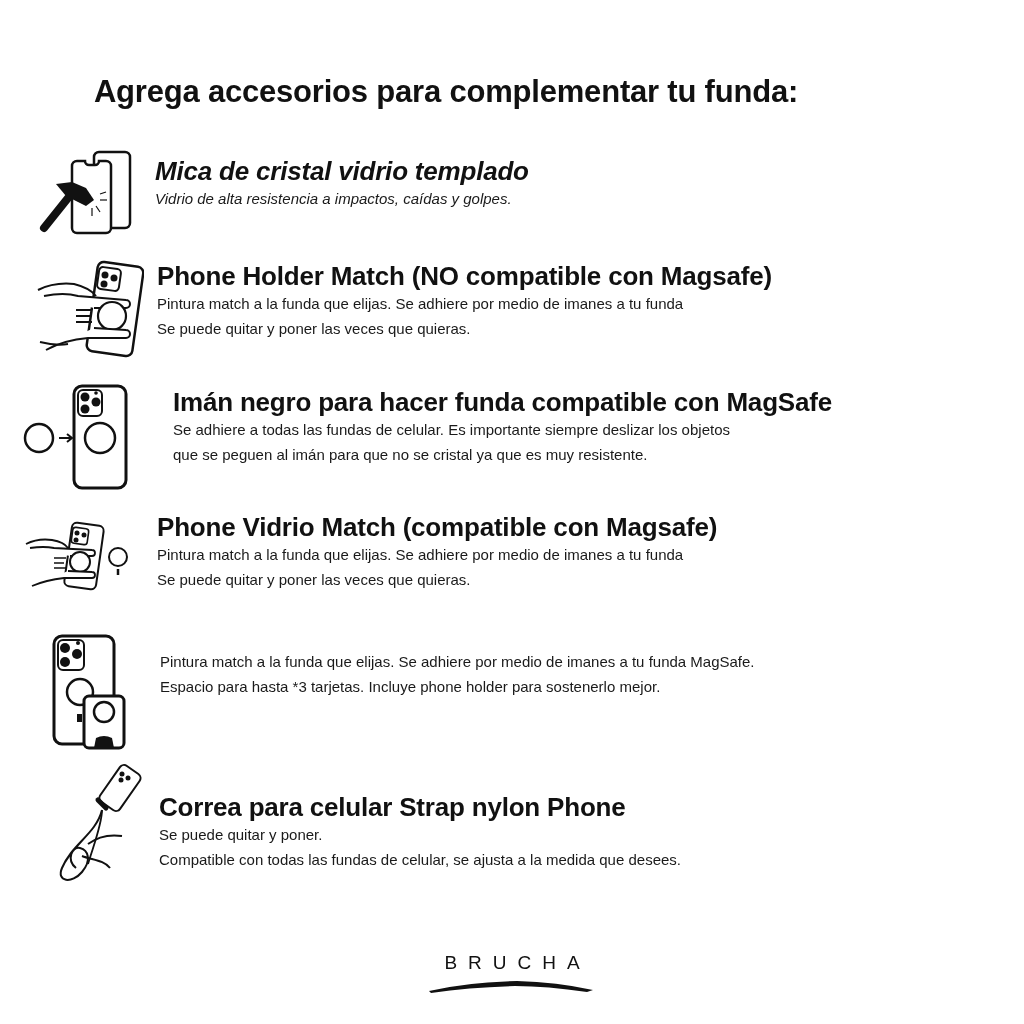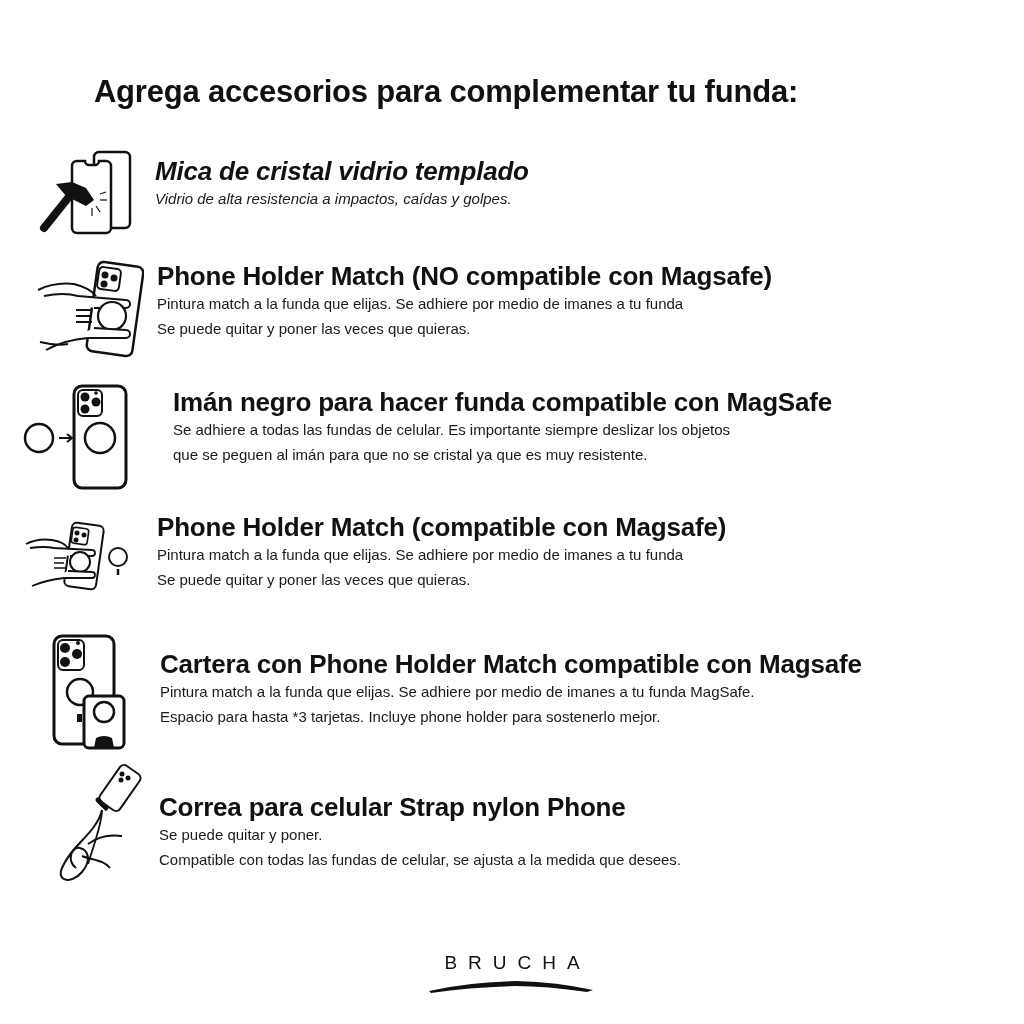--- a/index.html
+++ b/index.html
@@ -129,21 +129,21 @@
       <path d="M4 24 Q16 18 30 20 Q42 22 46 28" fill="none" stroke="#111" stroke-width="1.8"></path>
       <path d="M8 28 Q22 26 32 28 L70 30 a3 3 0 0 1 0 6 L48 36" fill="#fff" stroke="#111" stroke-width="1.8"></path>
       <circle cx="58" cy="42" r="10" fill="#fff" stroke="#111" stroke-width="2"></circle>
       <path d="M32 38 h12 M32 43 h10 M32 48 h12" stroke="#111" stroke-width="1.6"></path>
       <path d="M46 51 L70 52 a3 3 0 0 1 0 6 L42 58 Q24 60 10 66" fill="#fff" stroke="#111" stroke-width="1.8"></path>
       <circle cx="96" cy="37" r="9" fill="none" stroke="#111" stroke-width="2"></circle>
       <line x1="96" y1="49" x2="96" y2="55" stroke="#111" stroke-width="2.5"></line>
     </svg>
   </div>
   <div class="text" style="left:157px; top:0px;">
-    <div class="title">Phone Holder Match (compatible con Magsafe)</div>
+    <div class="title">Phone Vidrio Match (compatible con Magsafe)</div>
     <div class="desc">Pintura match a la funda que elijas. Se adhiere por medio de imanes a tu funda</div>
     <div class="desc">Se puede quitar y poner las veces que quieras.</div>
   </div>
 </div>
 
 <div class="item" style="top:632px;">
   <div class="icon" style="left:50px; top:0px;">
     <svg width="100" height="120" viewBox="0 0 100 120">
       <rect x="4" y="4" width="60" height="108" rx="8" fill="#fff" stroke="#111" stroke-width="3"></rect>
       <rect x="8" y="8" width="26" height="30" rx="5" fill="#fff" stroke="#111" stroke-width="2"></rect>
@@ -152,21 +152,20 @@
       <circle cx="15" cy="30" r="5" fill="#111"></circle>
       <circle cx="28" cy="11" r="2" fill="#111"></circle>
       <circle cx="30" cy="60" r="13" fill="none" stroke="#111" stroke-width="2.5"></circle>
       <rect x="27" y="82" width="5" height="8" fill="#111"></rect>
       <rect x="34" y="64" width="40" height="52" rx="5" fill="#fff" stroke="#111" stroke-width="3"></rect>
       <circle cx="54" cy="80" r="10" fill="none" stroke="#111" stroke-width="2.5"></circle>
       <path d="M44 116 L46 106 Q54 102 62 106 L64 116 Z" fill="#111"></path>
     </svg>
   </div>
   <div class="text" style="left:160px; top:17px;">
-    <div class="title">Cartera con Phone Holder Match compatible con Magsafe</div>
     <div class="desc">Pintura match a la funda que elijas. Se adhiere por medio de imanes a tu funda MagSafe.</div>
     <div class="desc">Espacio para hasta *3 tarjetas. Incluye phone holder para sostenerlo mejor.</div>
   </div>
 </div>
 
 <div class="item" style="top:764px;">
   <div class="icon" style="left:52px; top:0px;">
     <svg width="90" height="124" viewBox="0 0 90 124">
       <rect x="56" y="2" width="24" height="44" rx="5" transform="rotate(35 68 24)" fill="#fff" stroke="#111" stroke-width="2"></rect>
       <circle cx="70" cy="10" r="2.5" fill="#111"></circle>

